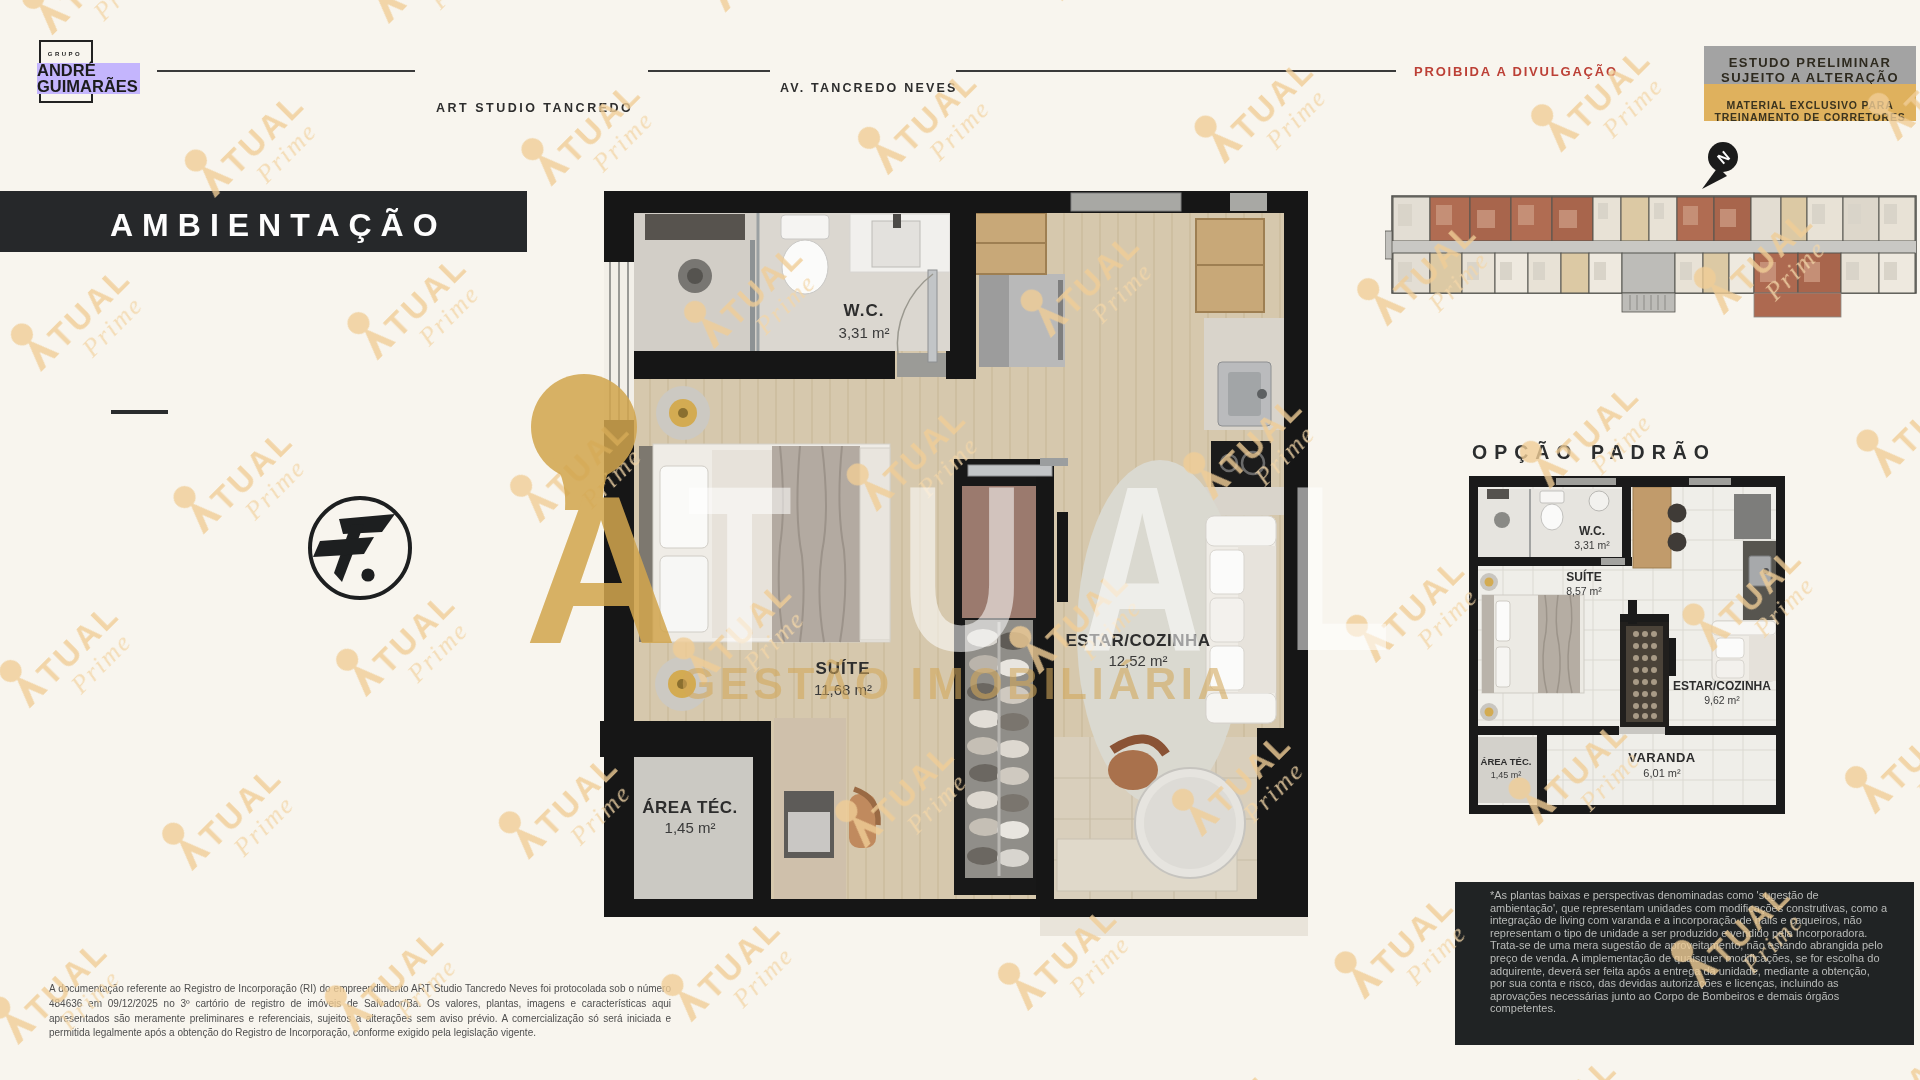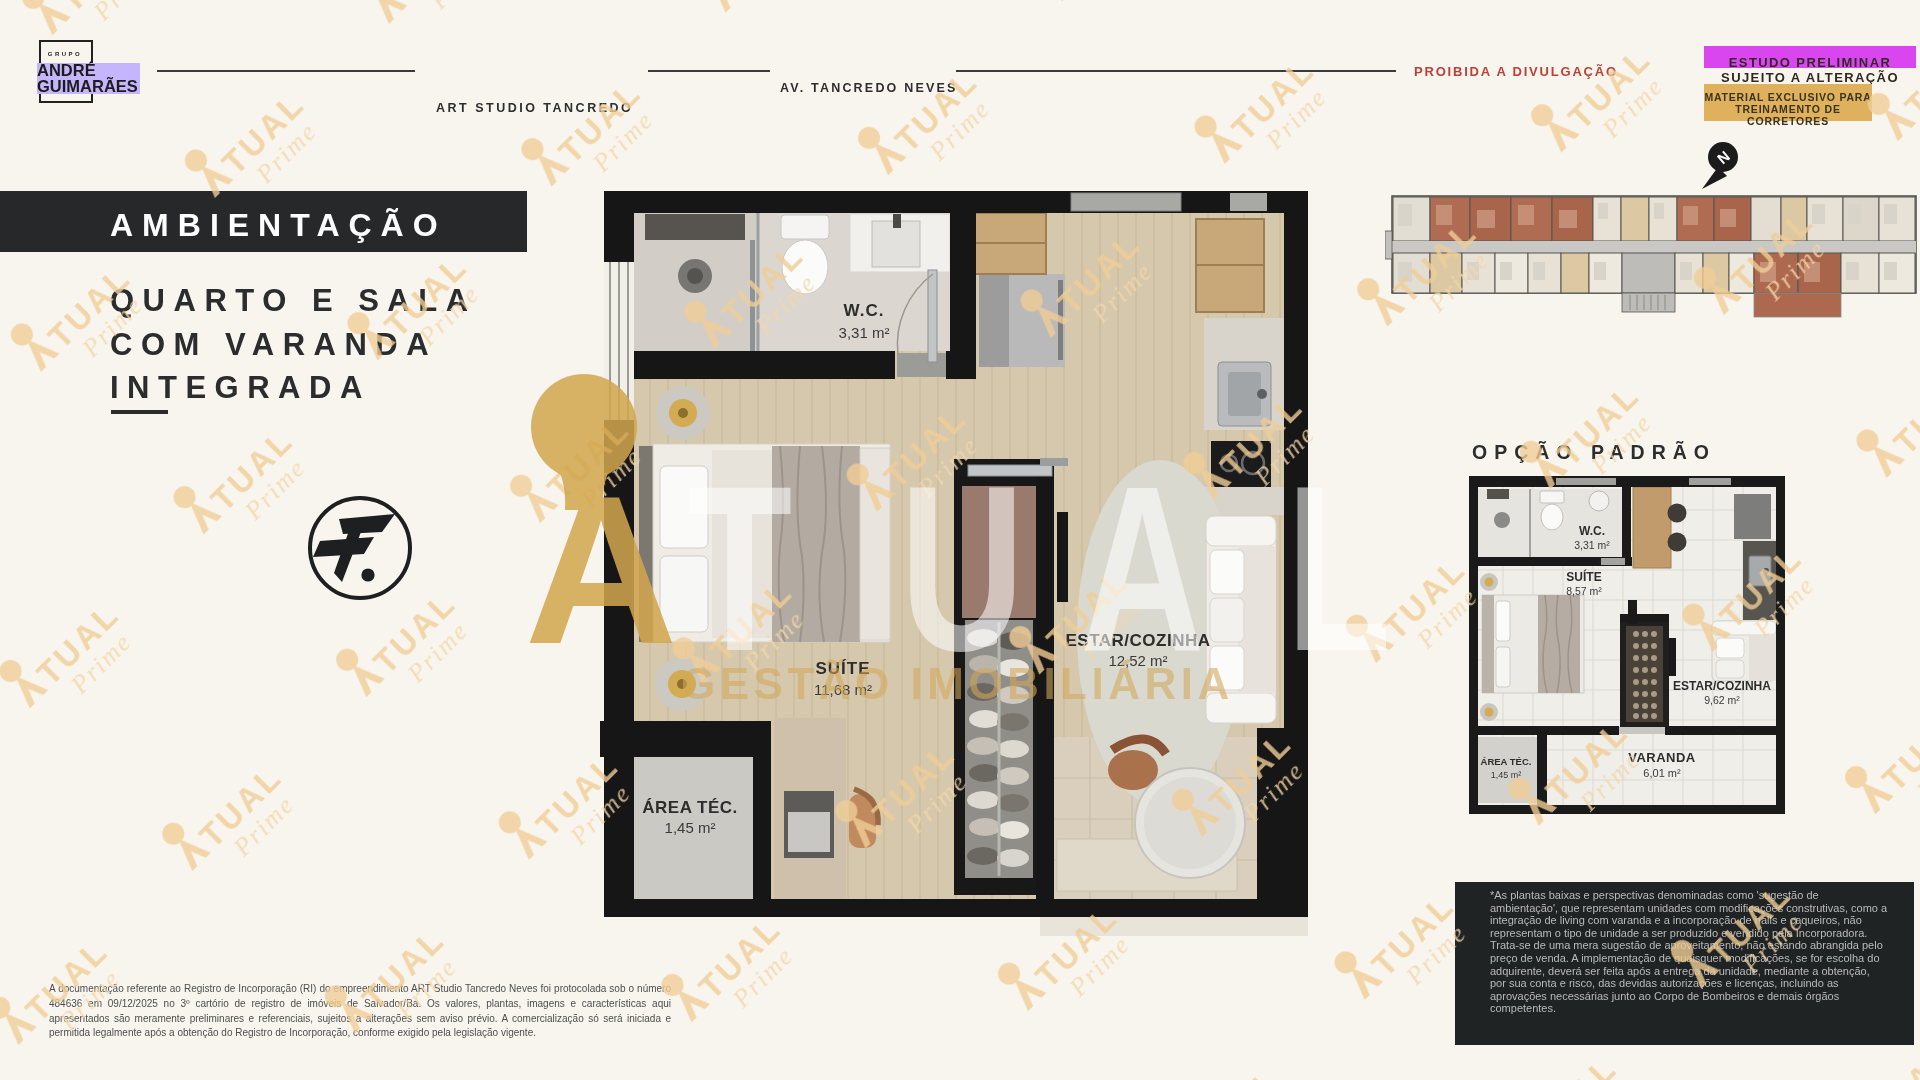--- a/index.html
+++ b/index.html
@@ -21,27 +21,26 @@
   <div class="abs" style="left:436px;top:65px;font-size:12.5px;font-weight:bold;letter-spacing:2.5px;color:#2e2e2e;margin-top:36px;">ART STUDIO TANCREDO</div>
 
   <div class="abs" style="left:648px;top:70px;width:122px;height:1.5px;background:#3a3a3a;"></div>
 
   <div class="abs" style="left:780px;top:81px;font-size:12.5px;font-weight:bold;letter-spacing:2.2px;color:#2e2e2e;">AV. TANCREDO NEVES</div>
 
   <div class="abs" style="left:956px;top:70px;width:440px;height:1.5px;background:#3a3a3a;"></div>
 
   <div class="abs" style="left:1414px;top:64px;font-size:13px;font-weight:bold;letter-spacing:1.8px;color:#bc4036;">PROIBIDA A DIVULGAÇÃO</div>
 
-  <div class="abs" style="left:1704px;top:46px;width:212px;height:22px;background:#d946ef;color:#2e2a1f;font-weight:bold;text-align:center;font-size:13px;letter-spacing:1.4px;line-height:15px;padding-top:9px;box-sizing:border-box;">ESTUDO PRELIMINAR<br>SUJEITO A ALTERAÇÃO</div>
-  <div class="abs" style="left:1704px;top:84px;width:168px;height:37px;background:#dfb15d;color:#3a331f;font-weight:bold;text-align:center;font-size:10.5px;letter-spacing:0.8px;line-height:12px;padding-top:7px;box-sizing:border-box;">MATERIAL EXCLUSIVO PARA<br>TREINAMENTO DE CORRETORES</div>
+  <div class="abs" style="left:1704px;top:46px;width:212px;height:38px;background:#a3a3a3;color:#2e2a1f;font-weight:bold;text-align:center;font-size:13px;letter-spacing:1.4px;line-height:15px;padding-top:9px;box-sizing:border-box;">ESTUDO PRELIMINAR<br>SUJEITO A ALTERAÇÃO</div>
+  <div class="abs" style="left:1704px;top:84px;width:212px;height:37px;background:#dfb15d;color:#3a331f;font-weight:bold;text-align:center;font-size:10.5px;letter-spacing:0.8px;line-height:12px;padding-top:15px;box-sizing:border-box;">MATERIAL EXCLUSIVO PARA<br>TREINAMENTO DE CORRETORES</div>
 
   <div class="abs" style="left:0px;top:191px;width:527px;height:61px;background:#26282a;"></div>
   <div class="abs" style="left:110px;top:207px;font-size:32px;font-weight:bold;letter-spacing:9px;color:#fdfdfd;">AMBIENTAÇÃO</div>
 
-  <div class="abs" style="left:110px;top:279px;font-size:31px;font-weight:bold;letter-spacing:8.5px;line-height:43.5px;color:#2a2c2d;">QUARTO E SALA<br>COM VARANDA<br>INTEGRADA</div>
 
   <div class="abs" style="left:111px;top:410px;width:57px;height:4px;background:#2a2c2d;"></div>
 
 
 
   <svg class="abs" style="left:305px;top:493px;" width="110" height="110" viewBox="0 0 110 110">
     <circle cx="55" cy="55" r="50" fill="none" stroke="#1d1f20" stroke-width="4"></circle>
     <g fill="#1d1f20">
       <polygon points="34,26 90,21 77,39 38,41"></polygon>
       <polygon points="46,32 59,31 37,89 29,80"></polygon>

